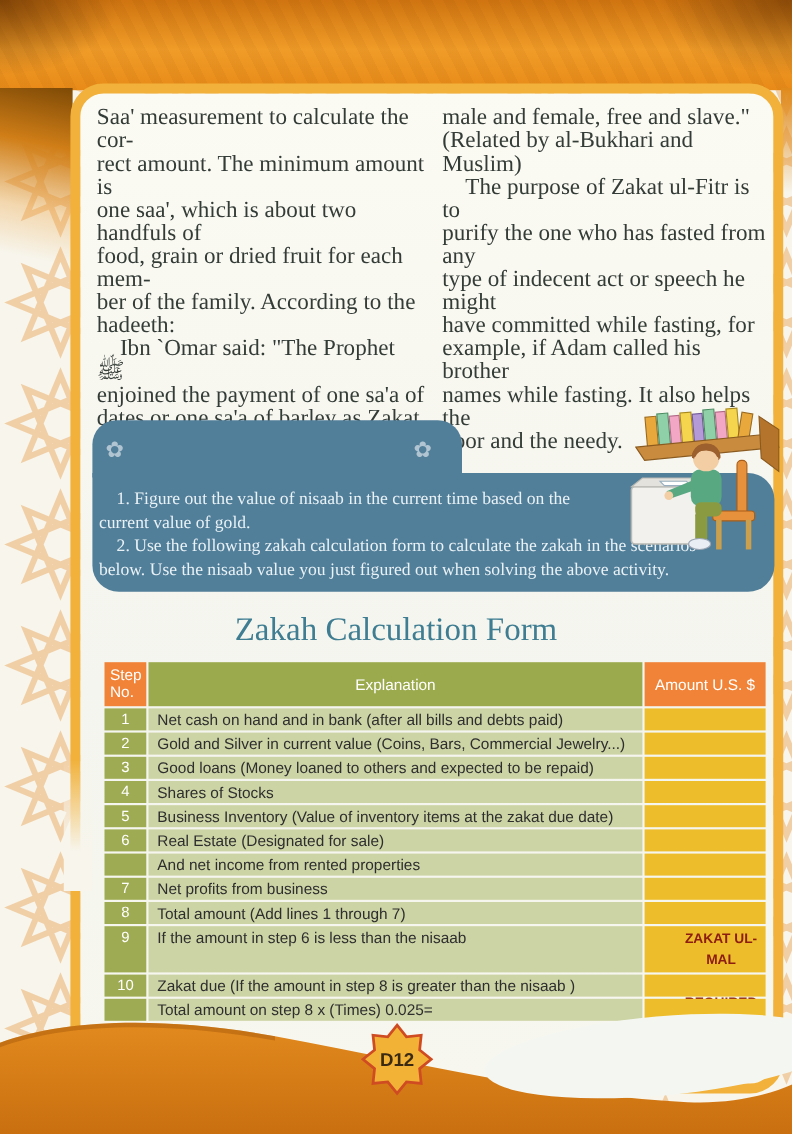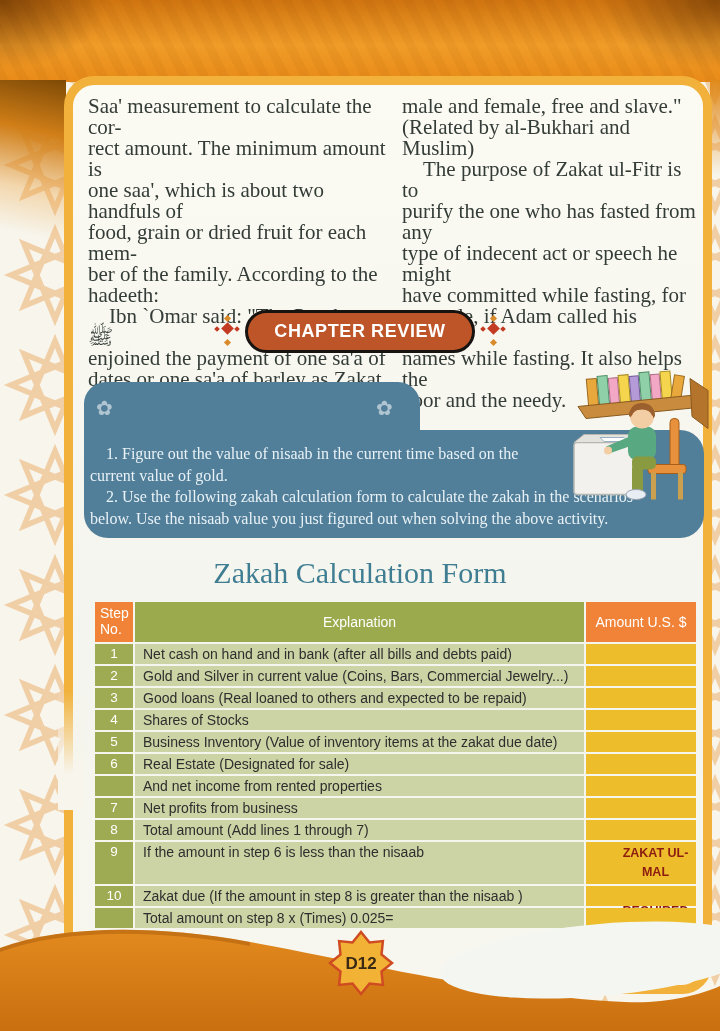--- a/index.html
+++ b/index.html
@@ -111,41 +111,20 @@
 (Related by al-Bukhari and Muslim)
  The purpose of Zakat ul-Fitr is to
 purify the one who has fasted from any
 type of indecent act or speech he might
 have committed while fasting, for
 example, if Adam called his brother
 names while fasting. It also helps the
 poor and the needy.</div>
   </div>
 
-  <div class="banner-wrap">
-    <svg width="26" height="34">
-      <g fill="#c23b22">
-          <rect x="9" y="9" width="9" height="9" transform="rotate(45 13.5 13.5)"></rect>
-      <rect x="11" y="1" width="5" height="5" transform="rotate(45 13.5 3.5)" fill="#d98a2b"></rect>
-      <rect x="11" y="25" width="5" height="5" transform="rotate(45 13.5 27.5)" fill="#d98a2b"></rect>
-      <rect x="1" y="12" width="4" height="4" transform="rotate(45 3 14)"></rect>
-      <rect x="21" y="12" width="4" height="4" transform="rotate(45 23 14)"></rect>
-        </g>
-    </svg>
-    <div class="banner-pill">CHAPTER REVIEW</div>
-    <svg width="26" height="34">
-      <g fill="#c23b22">
-          <rect x="9" y="9" width="9" height="9" transform="rotate(45 13.5 13.5)"></rect>
-      <rect x="11" y="1" width="5" height="5" transform="rotate(45 13.5 3.5)" fill="#d98a2b"></rect>
-      <rect x="11" y="25" width="5" height="5" transform="rotate(45 13.5 27.5)" fill="#d98a2b"></rect>
-      <rect x="1" y="12" width="4" height="4" transform="rotate(45 3 14)"></rect>
-      <rect x="21" y="12" width="4" height="4" transform="rotate(45 23 14)"></rect>
-        </g>
-    </svg>
-  </div>
 
   <div class="proj-tab">
     <span class="ornament orn-l">✿</span>
     <span class="ornament orn-r">✿</span>
   </div>
   <div class="proj-body"></div>
   <div class="proj-text"> 1. Figure out the value of nisaab in the current time based on the
 current value of gold.
  2. Use the following zakah calculation form to calculate the zakah in the scenarios
 below. Use the nisaab value you just figured out when solving the above activity.</div>
@@ -192,21 +171,21 @@
 
     <div class="c-step">1</div>
     <div class="c-exp">Net cash on hand and in bank (after all bills and debts paid)</div>
     <div class="c-amt"></div>
 
     <div class="c-step">2</div>
     <div class="c-exp">Gold and Silver in current value (Coins, Bars, Commercial Jewelry...)</div>
     <div class="c-amt"></div>
 
     <div class="c-step">3</div>
-    <div class="c-exp">Good loans (Real loaned to others and expected to be repaid)</div>
+    <div class="c-exp">Good loans (Money loaned to others and expected to be repaid)</div>
     <div class="c-amt"></div>
 
     <div class="c-step">4</div>
     <div class="c-exp">Shares of Stocks</div>
     <div class="c-amt"></div>
 
     <div class="c-step">5</div>
     <div class="c-exp">Business Inventory (Value of inventory items at the zakat due date)</div>
     <div class="c-amt"></div>
 

